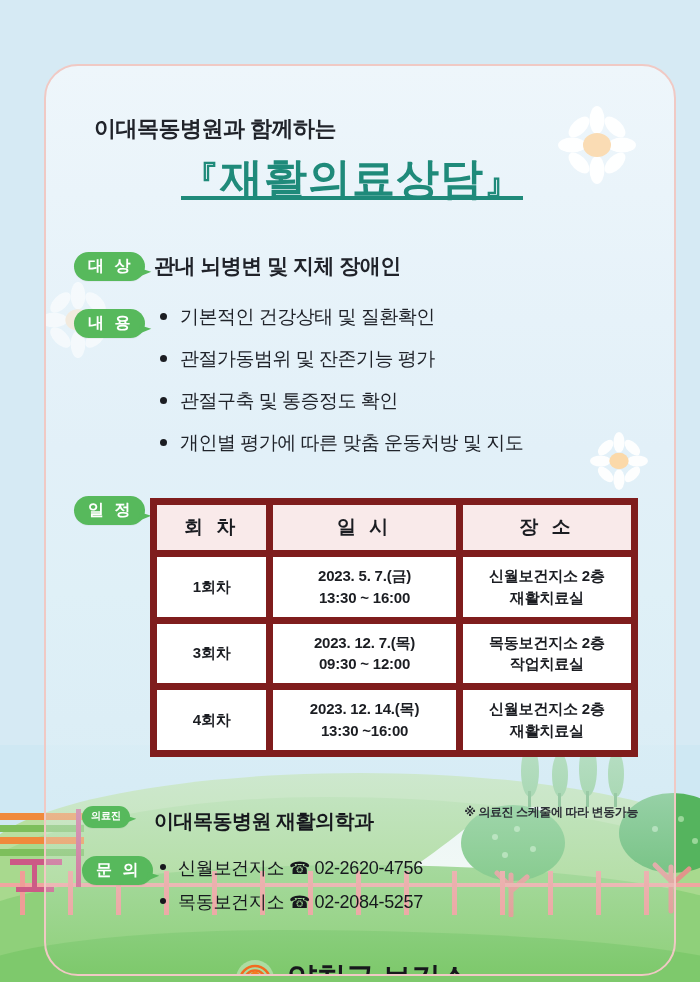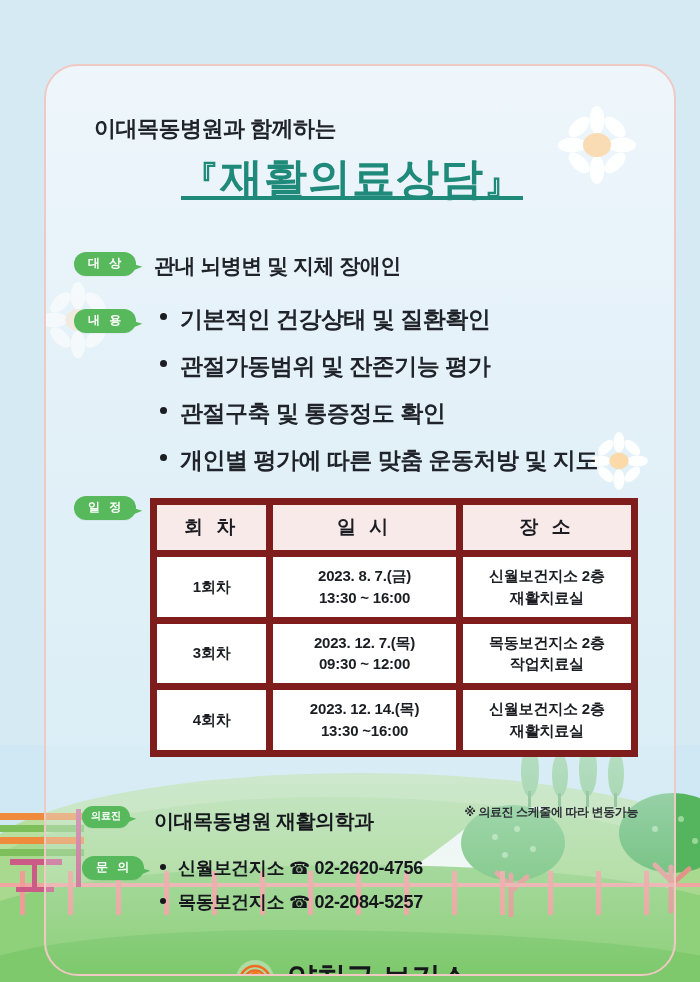--- a/index.html
+++ b/index.html
@@ -58,21 +58,21 @@
     text-decoration:underline;
   }
   .main-title .brk { font-size:38px; color:#1f8a7a; }
 
   
   .badge-wrap { position:absolute; display:flex; align-items:center; }
   .badge {
     position:relative;
     background:#57b95c; color:#fff;
     border-radius:16px;
-    font-size:12px; font-weight:bold; letter-spacing:3px;
+    font-size:16px; font-weight:bold; letter-spacing:3px;
     padding:4px 12px 5px 14px;
     line-height:1.25;
     white-space:nowrap;
     box-shadow:0 1px 0 rgba(0,0,0,0.04);
   }
   .badge::after {
     content:""; position:absolute; right:-6px; bottom:3px;
     width:0;height:0;
     border-left:12px solid #57b95c;
     border-bottom:7px solid transparent;
@@ -90,21 +90,21 @@
 
   .target-text {
     position:absolute; left:108px; top:186px;
     font-size:21px; font-weight:bold; color:#20232a; letter-spacing:-0.5px;
     white-space:nowrap;
   }
 
   .content-list { position:absolute; left:112px; top:238px; }
   .content-list li {
     list-style:none; position:relative; padding-left:22px;
-    font-size:23px; font-weight:bold; color:#20232a;
+    font-size:19px; font-weight:normal; color:#20232a;
     letter-spacing:-0.5px; margin-bottom:16px; white-space:nowrap;
   }
   .content-list li::before {
     content:""; position:absolute; left:2px; top:9px;
     width:7px; height:7px; border-radius:50%; background:#1b1d22;
   }
 
   
   .sched-table {
     position:absolute; left:104px; top:432px;
@@ -133,21 +133,21 @@
 
   
   .doctor-text {
     position:absolute; left:108px; top:742px;
     font-size:20px; font-weight:bold; color:#16181d; letter-spacing:-0.5px;
     white-space:nowrap;
   }
   .contact-list { position:absolute; left:112px; top:790px; }
   .contact-list li {
     list-style:none; position:relative; padding-left:20px;
-    font-size:18px; font-weight:bold; color:#16181d;
+    font-size:18px; font-weight:normal; color:#16181d;
     letter-spacing:-0.3px; margin-bottom:10px; white-space:nowrap;
   }
   .contact-list li::before {
     content:""; position:absolute; left:2px; top:8px;
     width:6px; height:6px; border-radius:50%; background:#16181d;
   }
   .tel-glyph { font-size:17px; }
 
   
   .logo-row {
@@ -323,21 +323,21 @@
           <tr>
             <th>회 차</th>
             <th>일 시</th>
             <th>장 소</th>
           </tr>
         </thead>
         <tbody>
           <tr>
             <td class="col-no">1회차</td>
             <td class="col-dt">
-              <span class="l2">2023. 8. 7.(금)</span>
+              <span class="l2">2023. 5. 7.(금)</span>
               <span class="l2">13:30 ~ 16:00</span>
             </td>
             <td class="col-pl">
               <span class="l2">신월보건지소 2층</span>
               <span class="l2">재활치료실</span>
             </td>
           </tr>
           <tr>
             <td class="col-no">3회차</td>
             <td class="col-dt">

